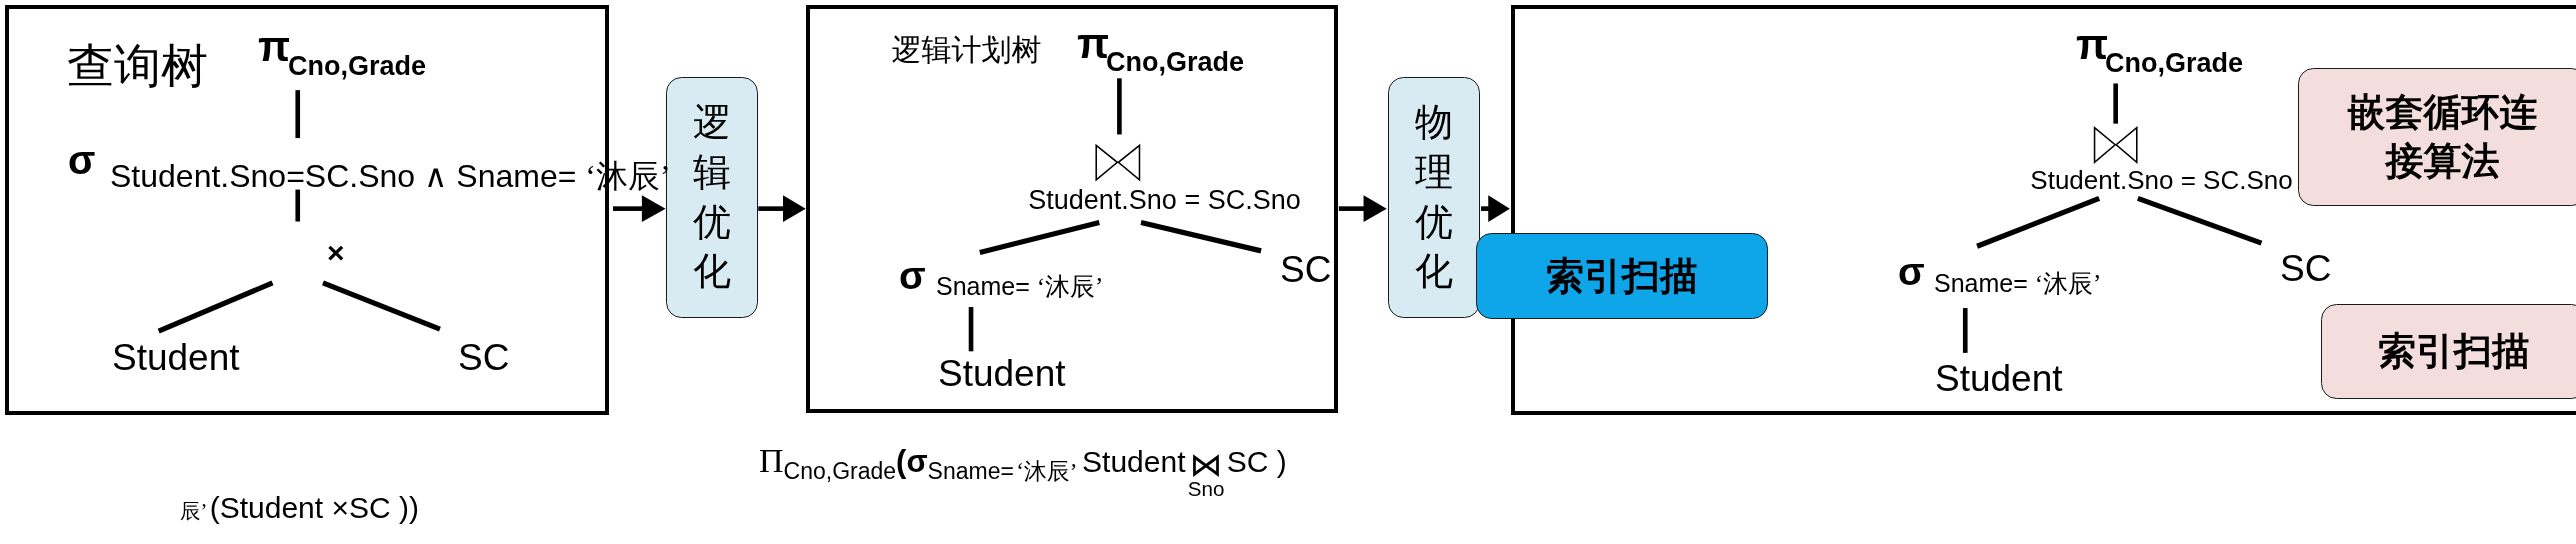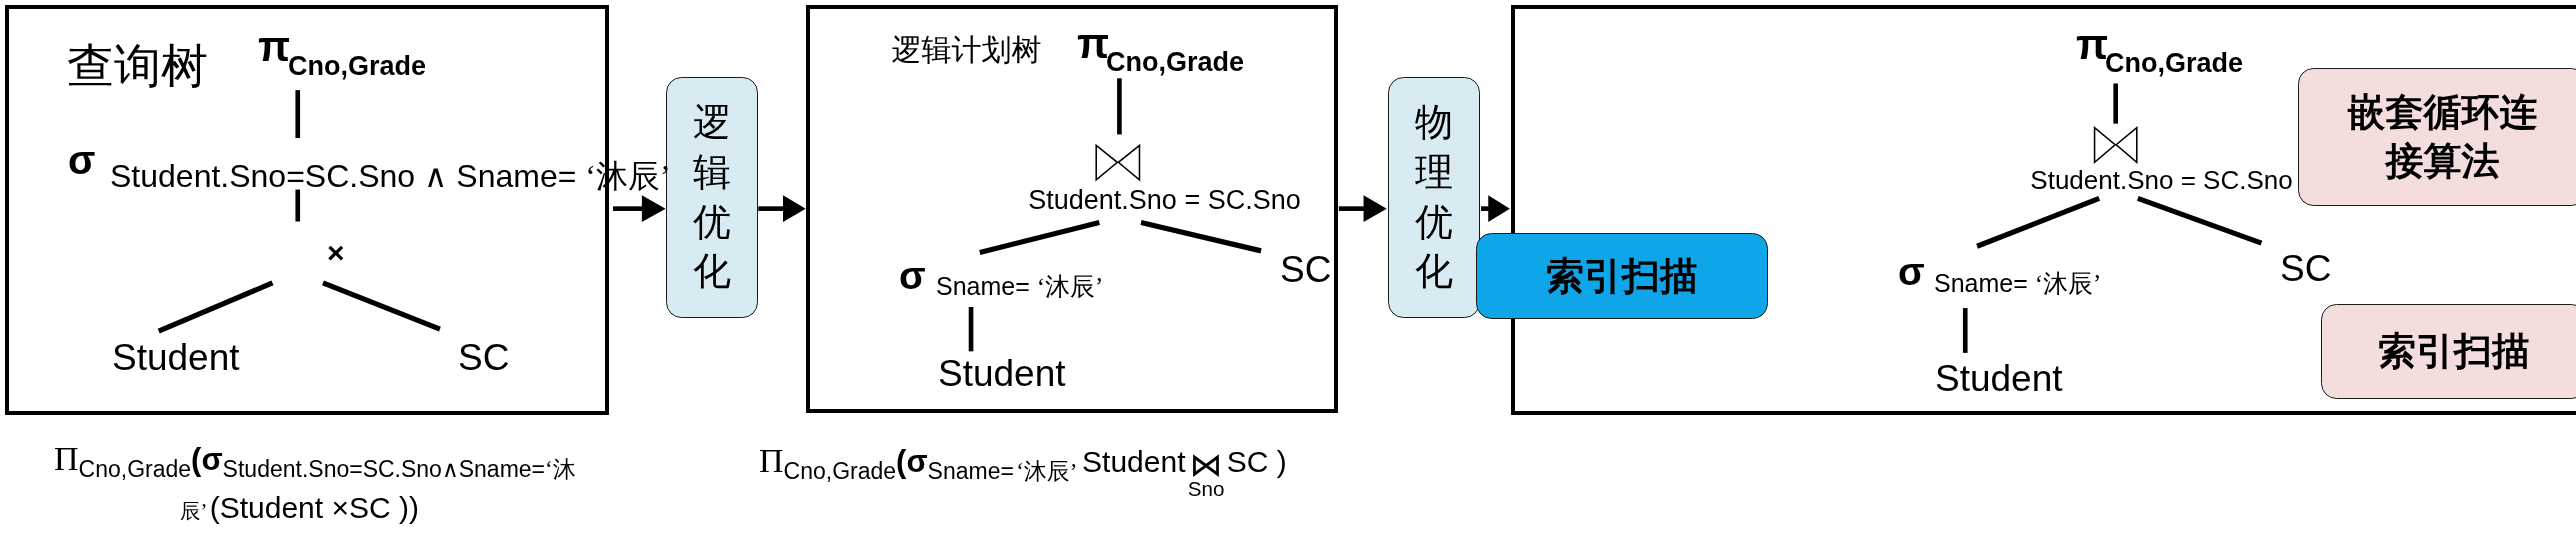--- a/index.html
+++ b/index.html
@@ -108,23 +108,20 @@
   <div class="t lab" style="left:1236px;top:251px;font-size:37px;">SC</div>
 
   <div class="t lab b" style="left:2032px;top:24px;font-size:42px;">π</div>
   <div class="t lab b" style="left:2061px;top:50px;font-size:27px;">Cno,Grade</div>
   <div class="t lab ctr" style="left:1976px;top:167px;width:283px;font-size:26px;">Student.Sno = SC.Sno</div>
   <div class="t lab b" style="left:1854px;top:252px;font-size:39px;">σ</div>
   <div class="t lab" style="left:1890px;top:271px;font-size:25px;"><span>Sname=</span> <span class="serif">‘沐辰’</span></div>
   <div class="t lab" style="left:1891px;top:360px;font-size:37px;">Student</div>
   <div class="t lab" style="left:2236px;top:250px;font-size:37px;">SC</div>
 
-  <div class="formula" style="left:54px;top:442px;">
-    <span class="f-pi">Π</span><span class="f-sub">Cno,Grade</span><span class="f-big b">(σ</span><span class="f-sub">Student.Sno=SC.Sno∧Sname=</span><span class="f-name">‘沐</span>
-  </div>
   <div class="formula" style="left:759px;top:444px;">
     <span class="f-pi">Π</span><span class="f-sub">Cno,Grade</span><span class="f-big b">(σ</span><span class="f-sub">Sname=</span>&nbsp;<span class="f-name">‘沐辰’</span>&nbsp;
     <span class="f-rest">Student</span>
     <span class="join-stack">
       <div class="jchar">⋈</div>
       <div class="jsub">Sno</div>
     </span>
     <span class="f-rest">SC )</span>
   </div>
 

